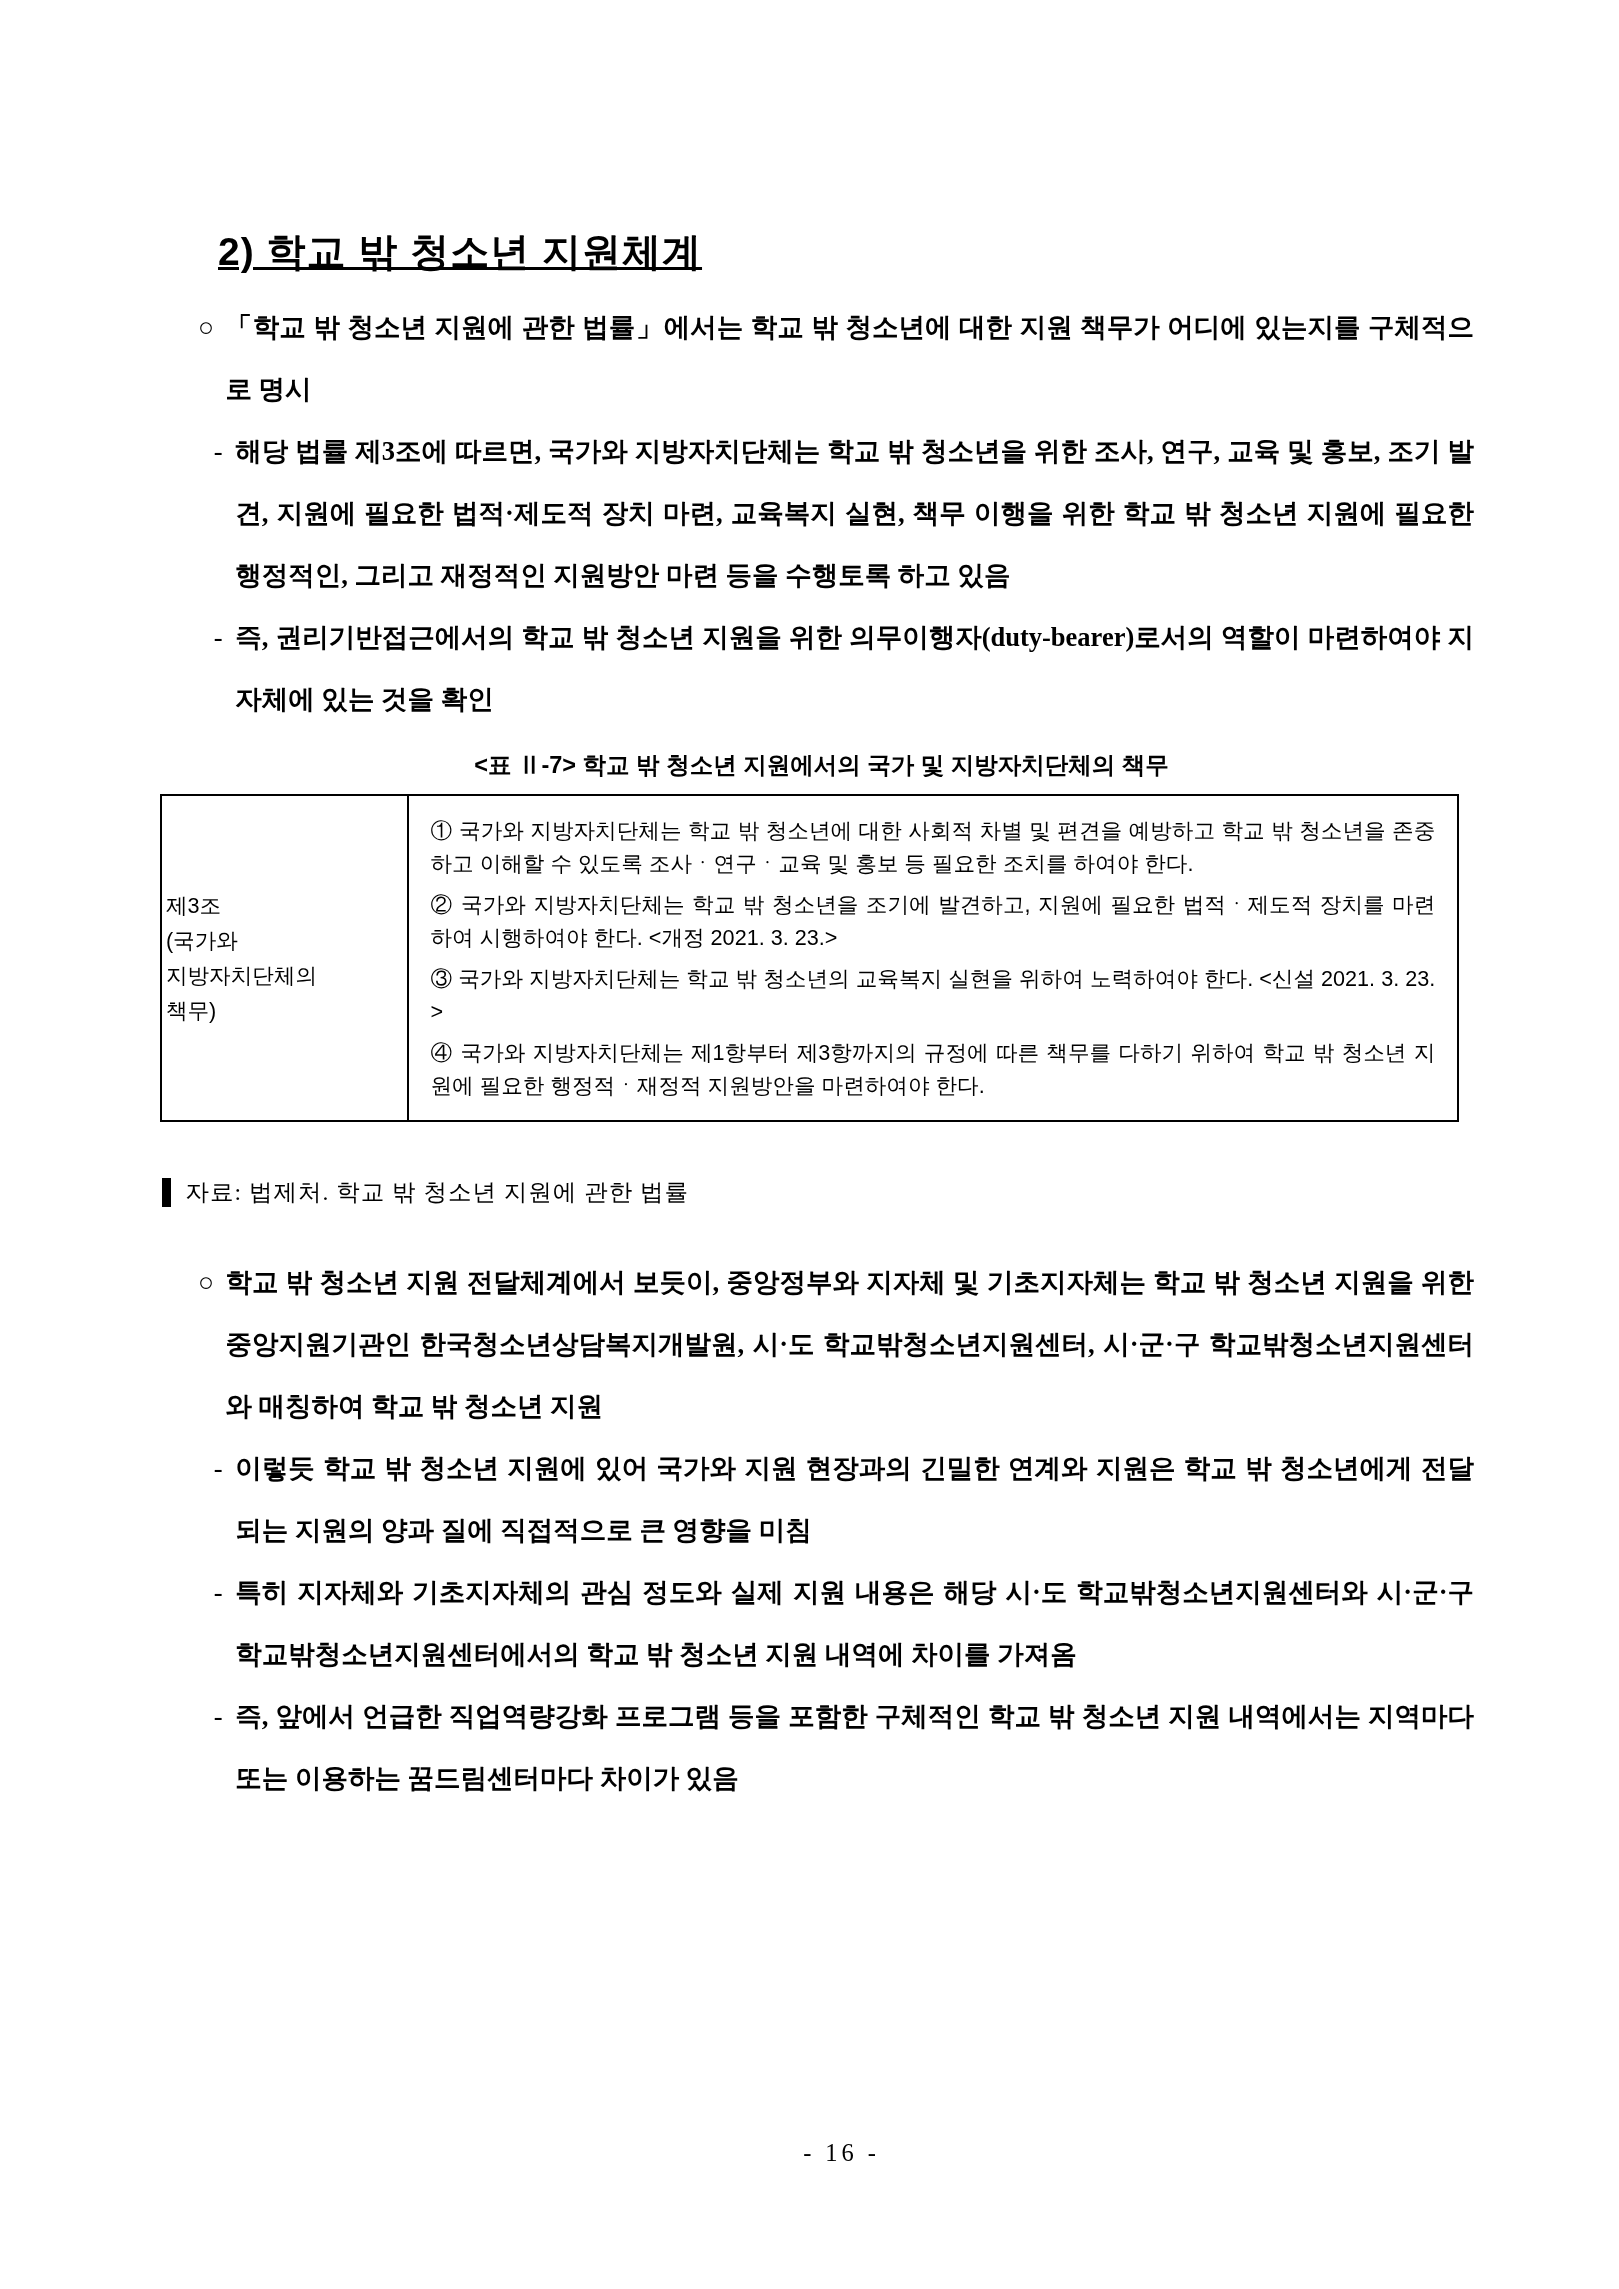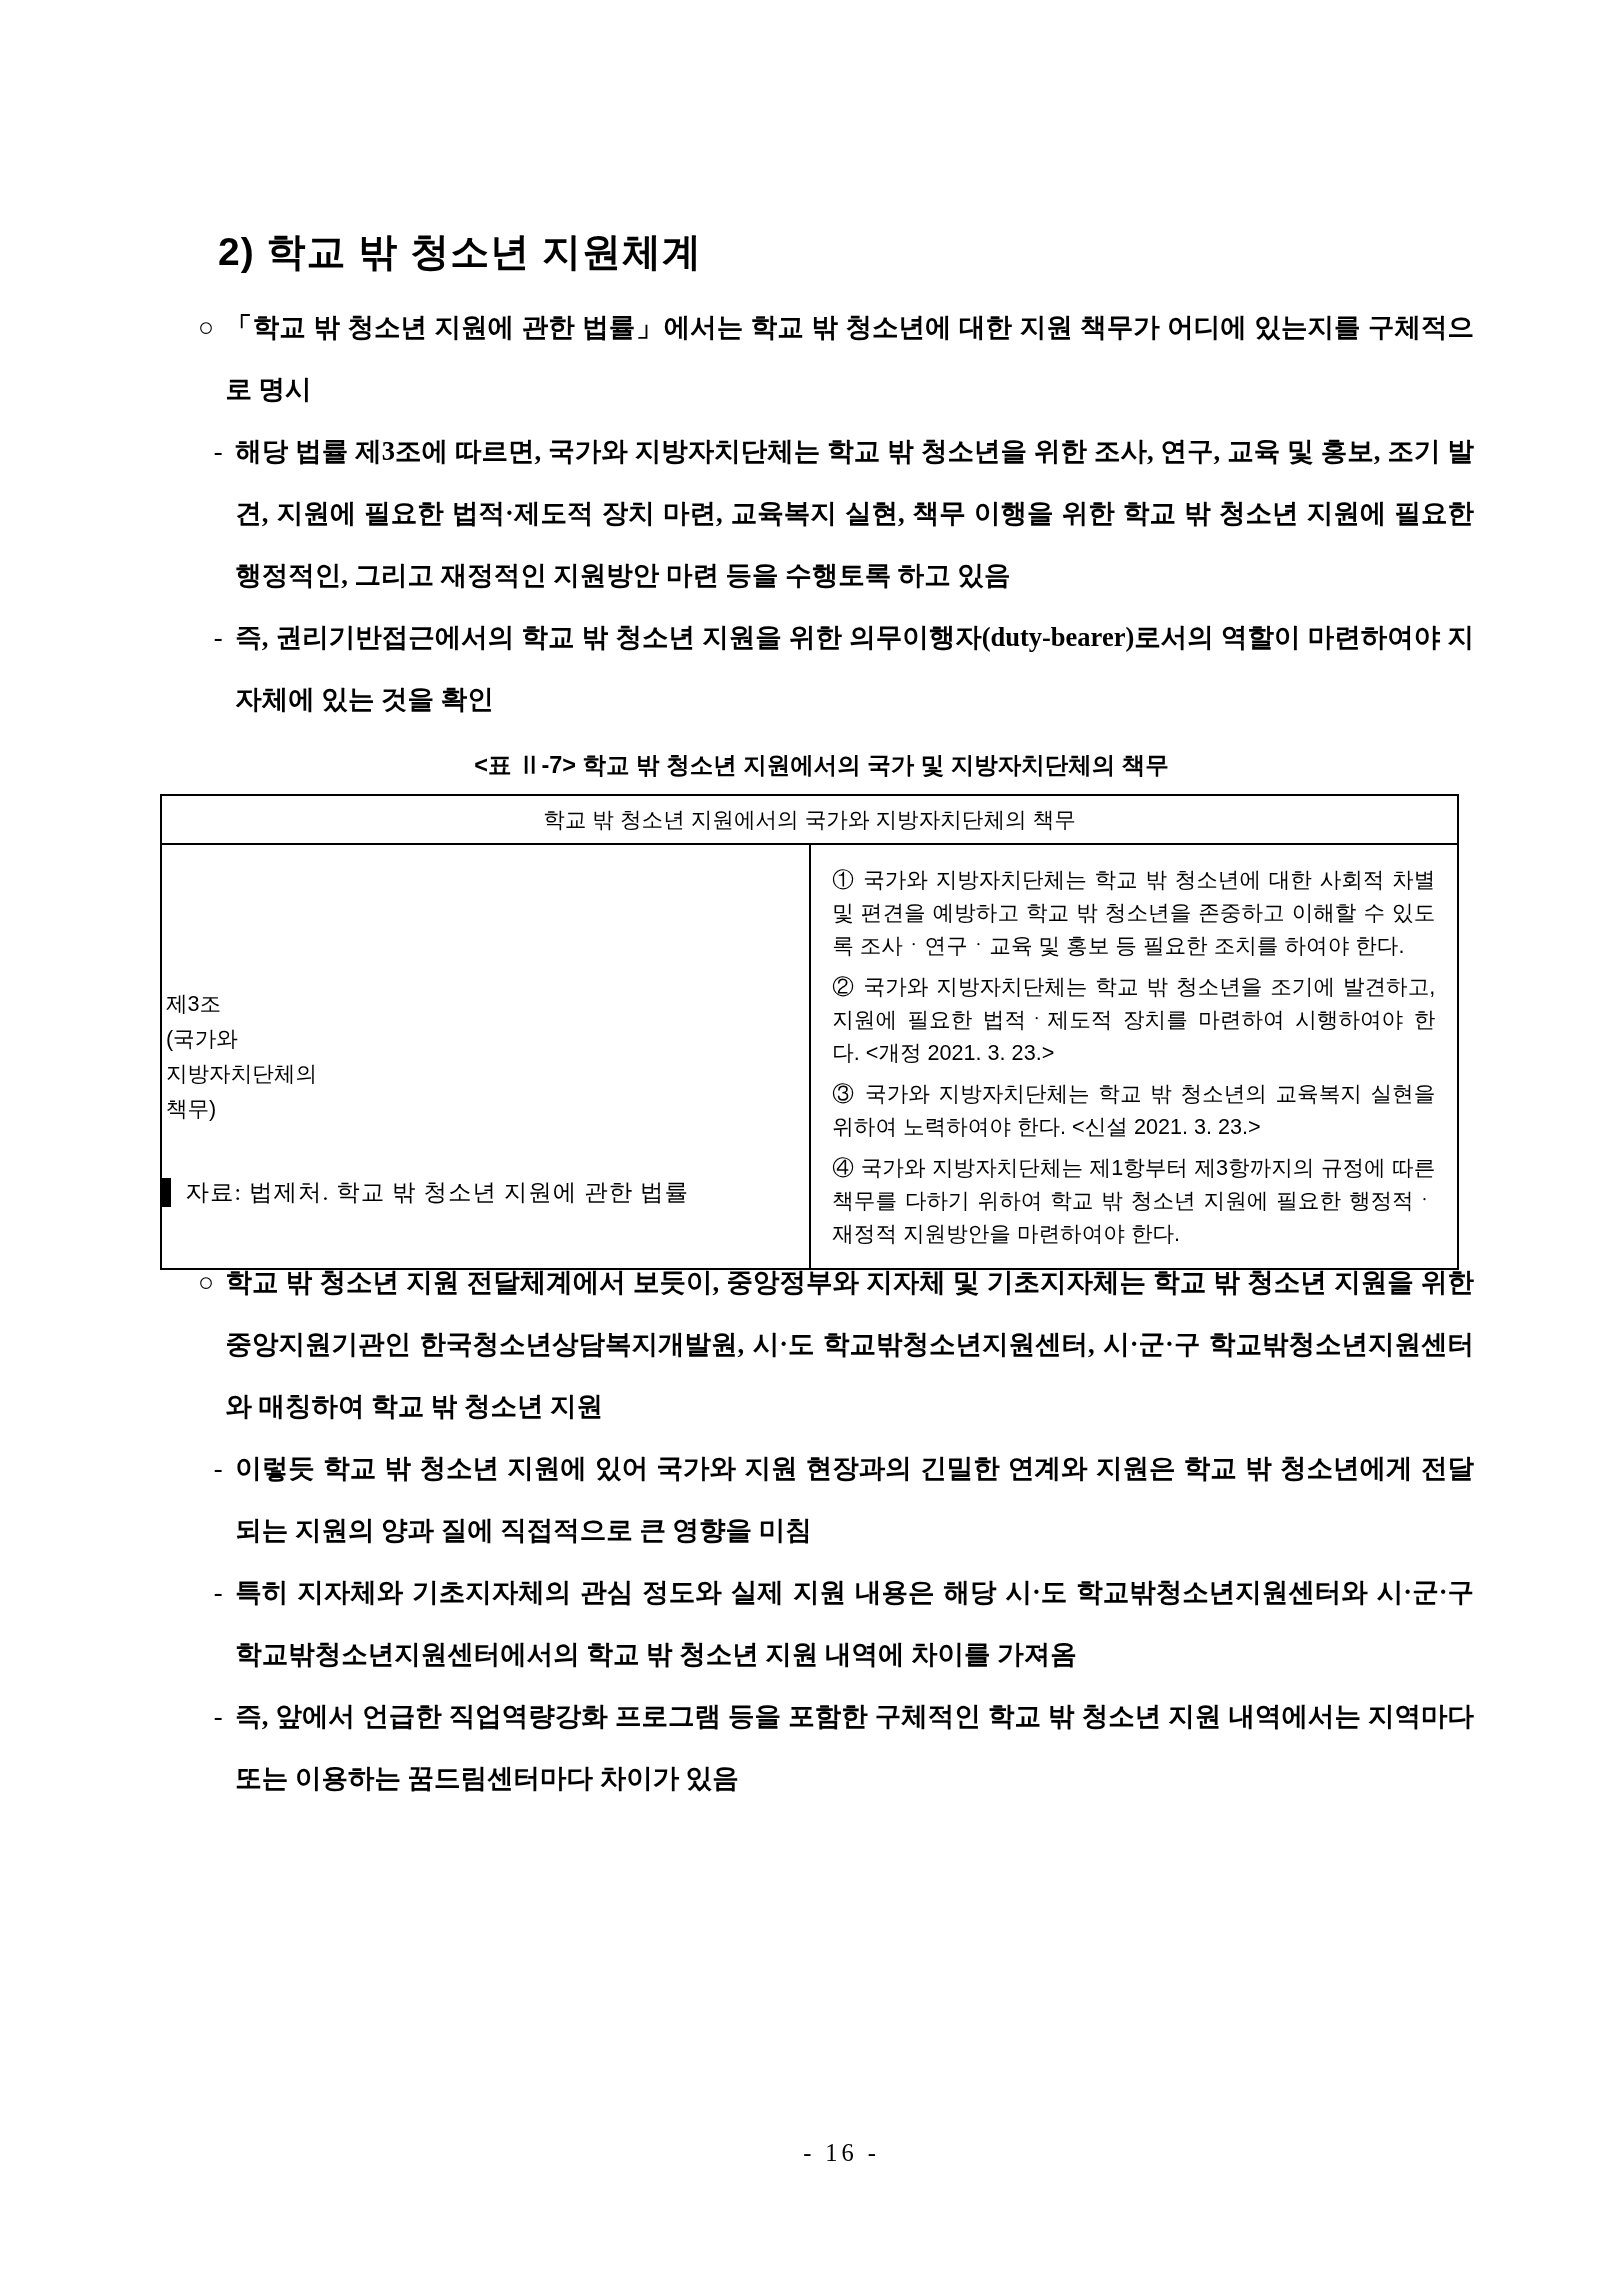--- a/index.html
+++ b/index.html
@@ -18,20 +18,21 @@
   .title {
     position: absolute;
     top: 227px;
     left: 218px;
     margin: 0;
     font-family: "Liberation Sans", sans-serif;
     font-weight: bold;
     font-size: 39px;
     letter-spacing: 1px;
     line-height: 1.3;
+    text-decoration: underline;
   }
   .content {
     position: absolute;
     left: 198px;
     width: 1276px;
     font-family: "Liberation Serif", serif;
     font-size: 26.5px;
     line-height: 62px;
     text-align: justify;
     word-break: break-all;
@@ -141,23 +142,20 @@
       <span class="marker">-</span>
       <div class="ptext">즉, 권리기반접근에서의 학교 밖 청소년 지원을 위한 의무이행자(duty-bearer)로서의 역할이 마련하여야 지자체에 있는 것을 확인</div>
     </div>
   </div>
 
   <div class="caption">&lt;표 Ⅱ-7&gt; 학교 밖 청소년 지원에서의 국가 및 지방자치단체의 책무</div>
 
   <table class="law-table">
     <tbody>
       <tr>
-        <td class="th-cell" colspan="2">학교 밖 청소년 지원에서의 국가와 지방자치단체의 책무</td>
-      </tr>
-      <tr>
         <td class="label-cell">제3조
 (국가와
 지방자치단체의
 책무)</td>
         <td class="clause-cell">
           <p>① 국가와 지방자치단체는 학교 밖 청소년에 대한 사회적 차별 및 편견을 예방하고 학교 밖 청소년을 존중하고 이해할 수 있도록 조사ㆍ연구ㆍ교육 및 홍보 등 필요한 조치를 하여야 한다.</p>
           <p>② 국가와 지방자치단체는 학교 밖 청소년을 조기에 발견하고, 지원에 필요한 법적ㆍ제도적 장치를 마련하여 시행하여야 한다. &lt;개정 2021. 3. 23.&gt;</p>
           <p>③ 국가와 지방자치단체는 학교 밖 청소년의 교육복지 실현을 위하여 노력하여야 한다. &lt;신설 2021. 3. 23.&gt;</p>
           <p>④ 국가와 지방자치단체는 제1항부터 제3항까지의 규정에 따른 책무를 다하기 위하여 학교 밖 청소년 지원에 필요한 행정적ㆍ재정적 지원방안을 마련하여야 한다.</p>
         </td>

